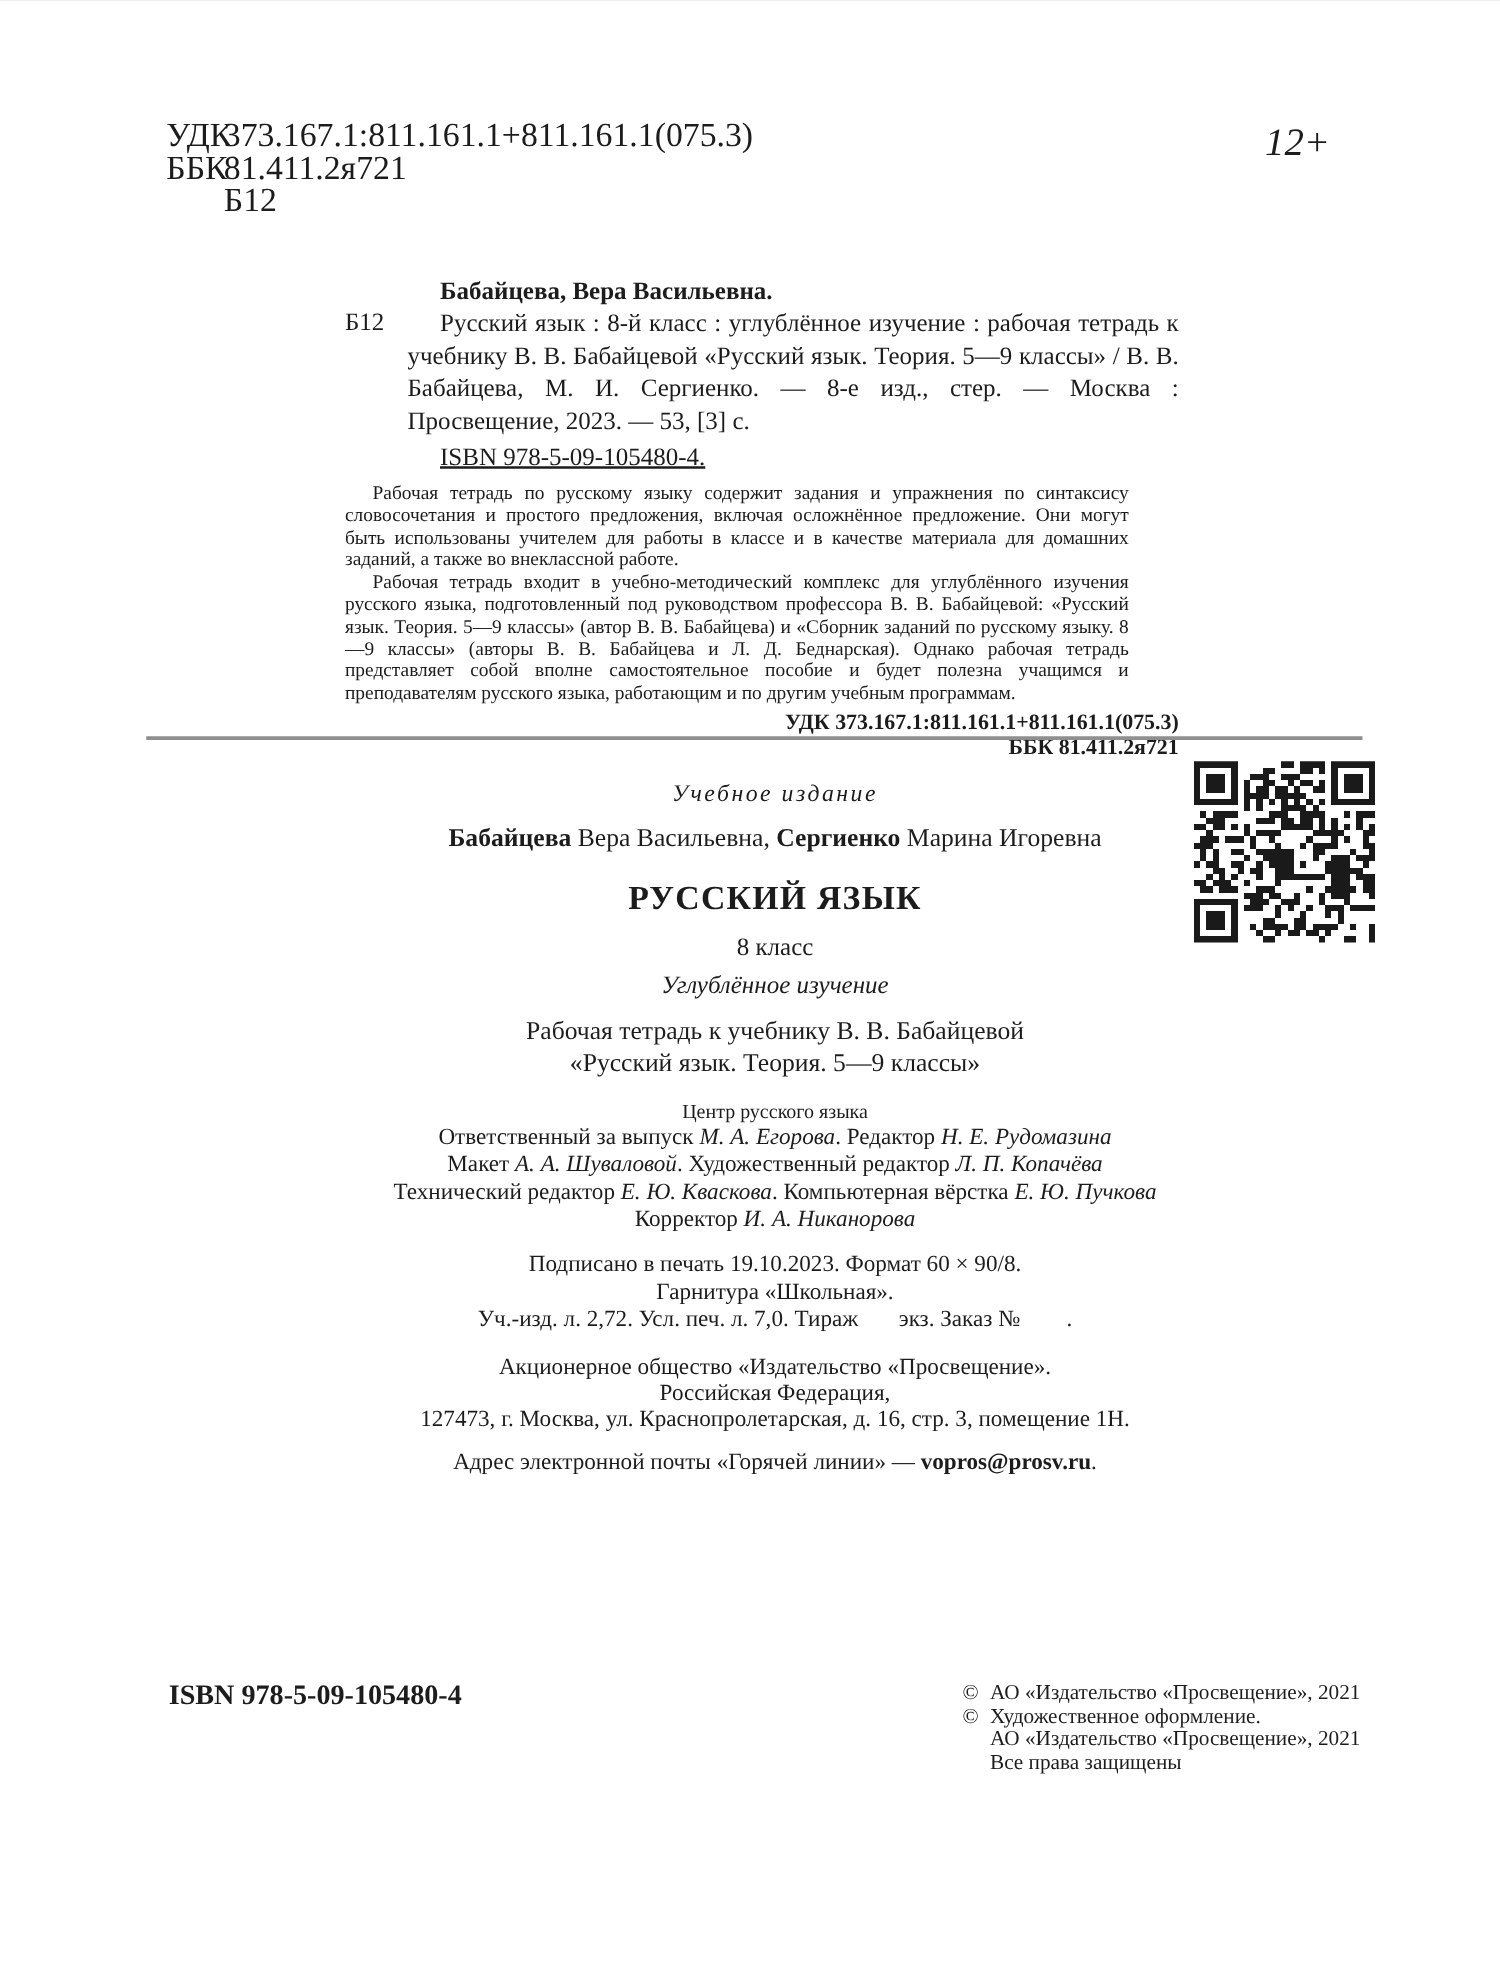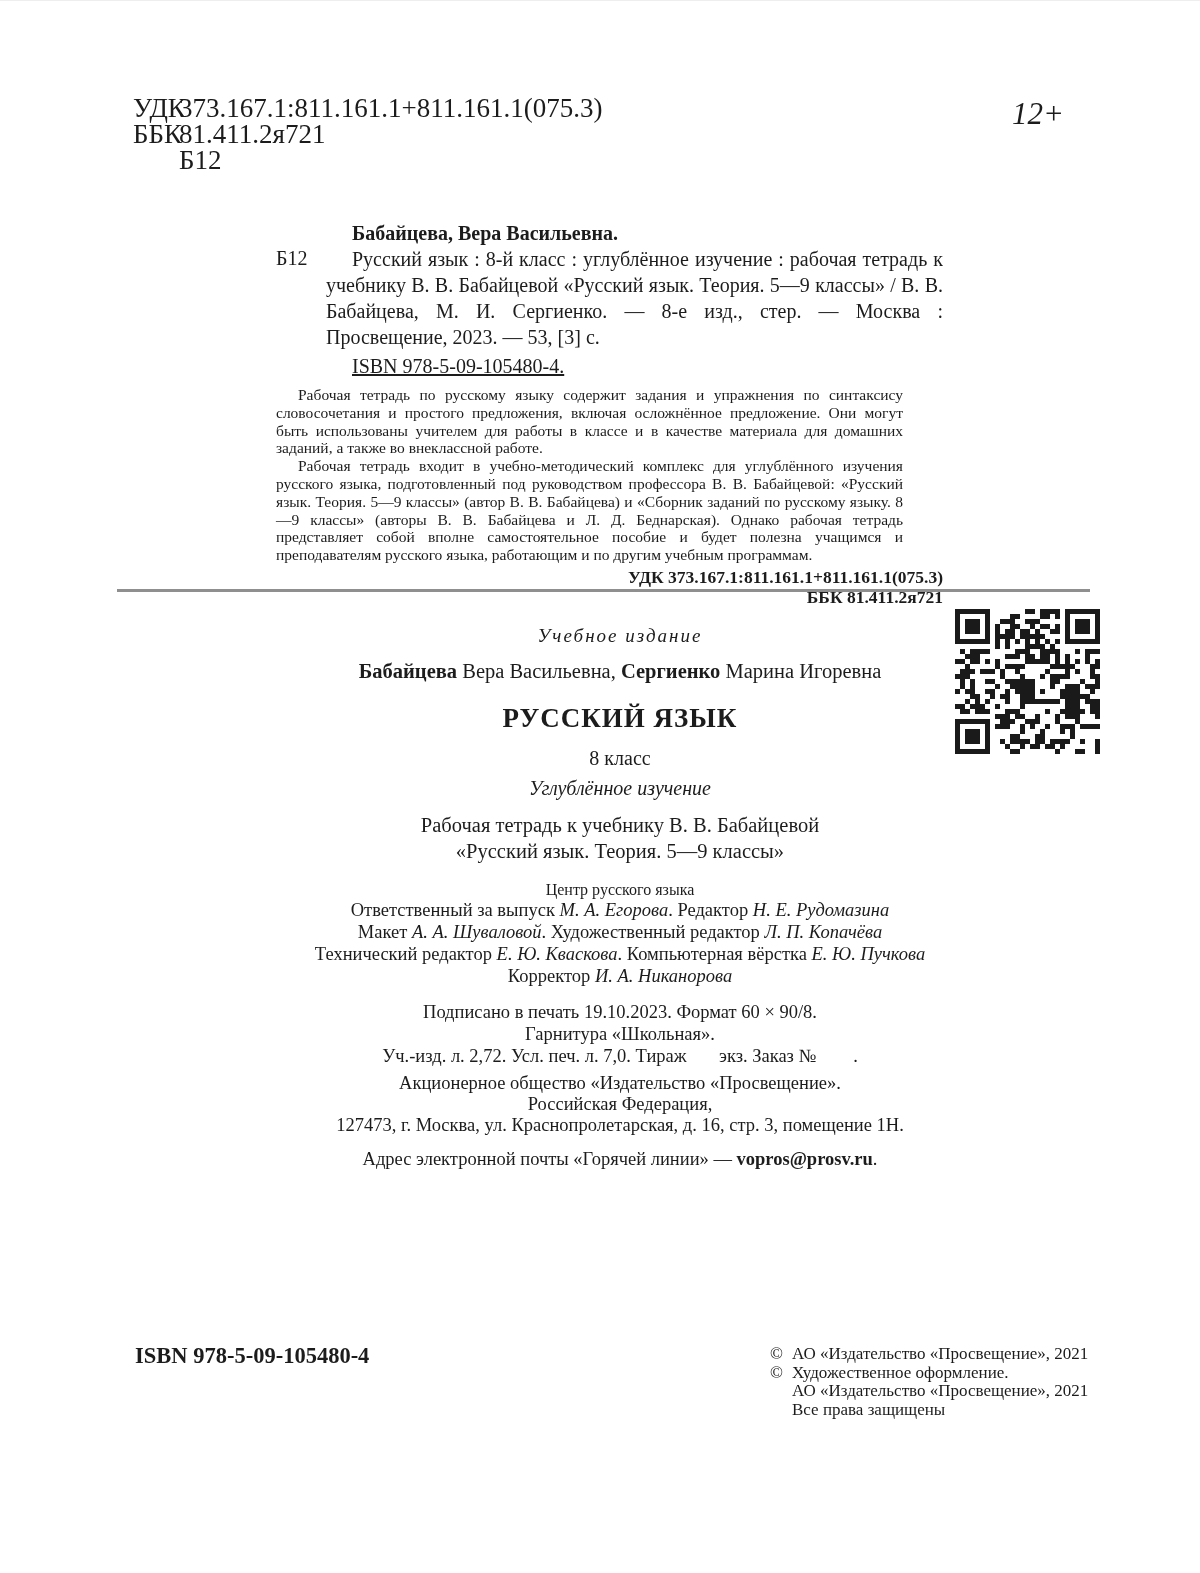--- a/index.html
+++ b/index.html
@@ -37,21 +37,21 @@
   .imprint{position:absolute;left:280px;top:602px;width:680px;text-align:center;}
   .edition-type{font-style:italic;font-size:19px;letter-spacing:2px;margin-top:22px;}
   .authors-line{font-size:20.5px;margin-top:13px;}
   .book-title{font-size:27px;font-weight:bold;letter-spacing:1px;margin-top:20px;}
   .grade{font-size:20px;margin-top:13px;}
   .study-type{font-style:italic;font-size:20px;margin-top:7px;}
   .workbook{font-size:20.5px;line-height:26px;margin-top:12px;}
   .center-name{font-size:16px;margin-top:17px;}
   .staff{font-size:18.5px;line-height:22px;}
   .print-block{font-size:18.5px;line-height:22px;margin-top:14px;}
-  .pub-block{font-size:18.5px;line-height:21px;margin-top:6px;}
+  .pub-block{font-size:18.5px;line-height:21px;margin-top:17px;}
   .email-line{font-size:18.5px;margin-top:13px;}
 
   .st-i{font-style:italic;}
   .st-b{font-weight:bold;}
 
   
   .qr{position:absolute;left:955px;top:608px;width:145px;height:145px;}
   .qr svg{display:block;width:145px;height:145px;}
 
   

